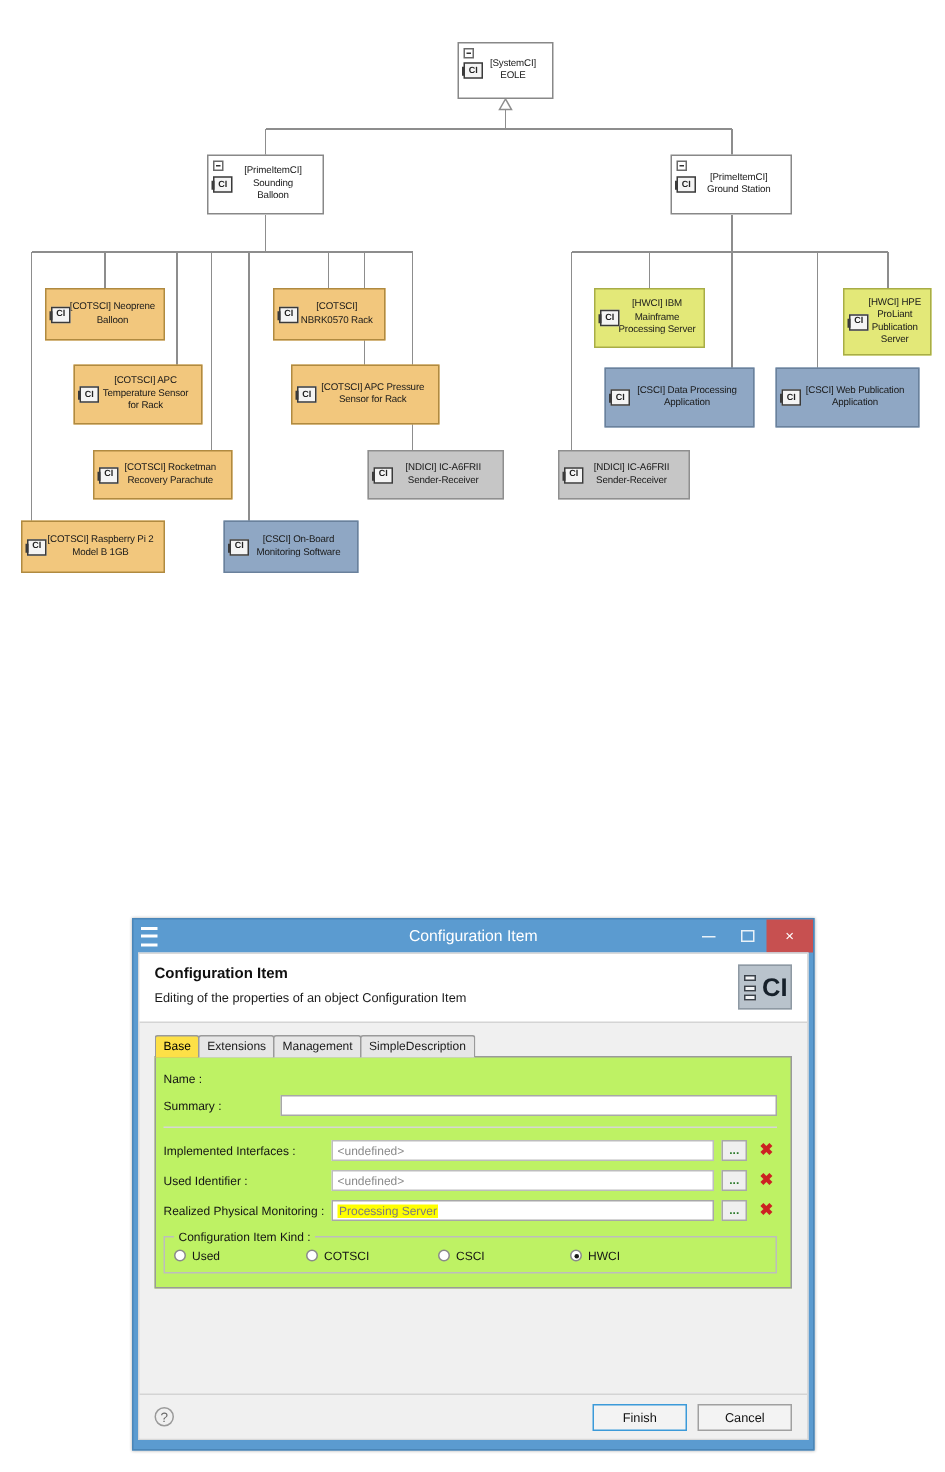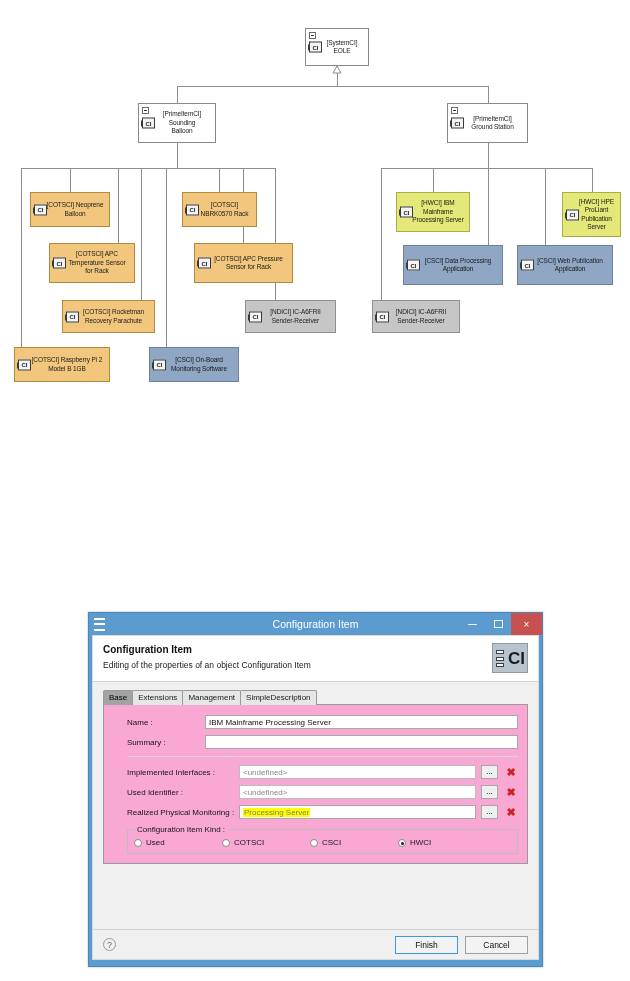--- a/index.html
+++ b/index.html
@@ -168,27 +168,27 @@
     border:1px solid #9a9a9a;
     border-bottom:none;
     background:#e6e6e6;
     color:#1a1a1a;
     margin-right:-1px;
     border-radius:2px 2px 0 0;
     line-height:10px;
     box-sizing:border-box;
     height:15px;
   }
-  .tab.active{ background:#a3a3a3; color:#000; }
+  .tab.active{ background:#fde047; color:#000; }
 
   .tabpanel{
     border:1px solid #9a9a9a;
-    background:#f9a8d4;
+    background:#bef264;
     margin-top:-1px;
-    padding:10px 9px 9px 23px;
+    padding:10px 9px 9px 5px;
     box-sizing:border-box;
   }
 
   .row{ display:flex; align-items:center; margin-bottom:6px; }
   .row .lab{ font-size:8px; color:#141414; width:78px; flex:none; }
   .row .lab.wide{ width:112px; }
   .txt{
     flex:1;
     height:14px;
     border:1px solid #a8a8a8;
@@ -221,21 +221,21 @@
 
   fieldset.kind{
     border:1px solid #bdbdbd;
     margin:2px 0 0 0;
     padding:4px 6px 6px 6px;
   }
   fieldset.kind legend{ font-size:8px; color:#141414; padding:0 3px; }
   .kind-grid{ display:flex; flex-direction:column; gap:3px; }
   .kind-line{ display:flex; }
   .radio{
-    display:flex;align-items:flex-end;font-size:8px;color:#141414;
+    display:flex;align-items:flex-start;font-size:8px;color:#141414;
     width:88px; flex:none;
   }
   .radio .dot{
     width:8px;height:8px;border-radius:50%;
     border:1px solid #8a8a8a;background:#fff;
     margin-right:4px;flex:none;box-sizing:border-box;
     position:relative;
   }
   .radio.sel .dot::after{
     content:"";position:absolute;left:1.5px;top:1.5px;
@@ -425,21 +425,20 @@
           <div class="tab active">Base</div>
           <div class="tab">Extensions</div>
           <div class="tab">Management</div>
           <div class="tab">SimpleDescription</div>
         </div>
 
         <div class="tabpanel">
 
           <div class="row">
             <div class="lab">Name :</div>
-            <div class="txt">IBM Mainframe Processing Server</div>
           </div>
 
           <div class="row">
             <div class="lab">Summary :</div>
             <div class="txt"></div>
           </div>
 
           <div class="sep"></div>
 
           <div class="row">

